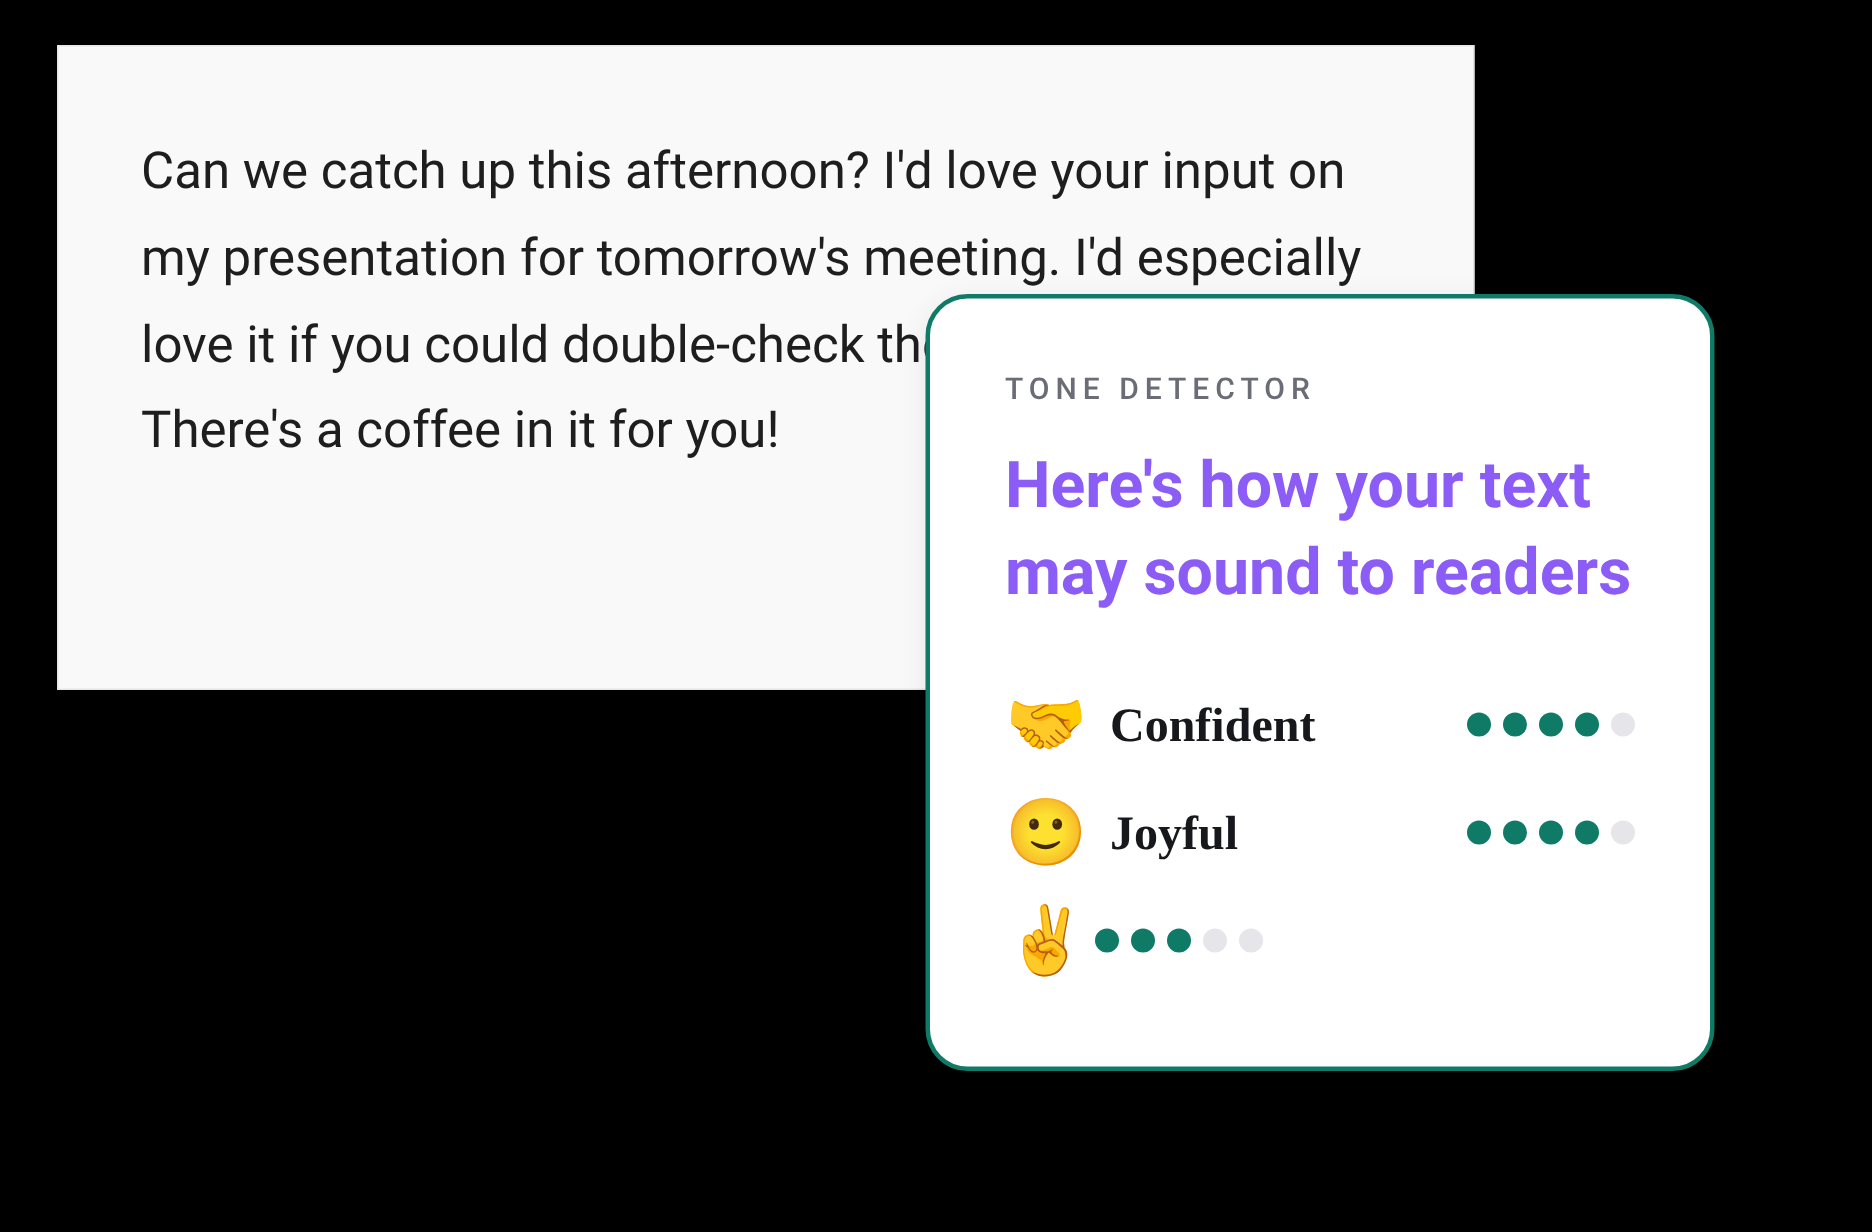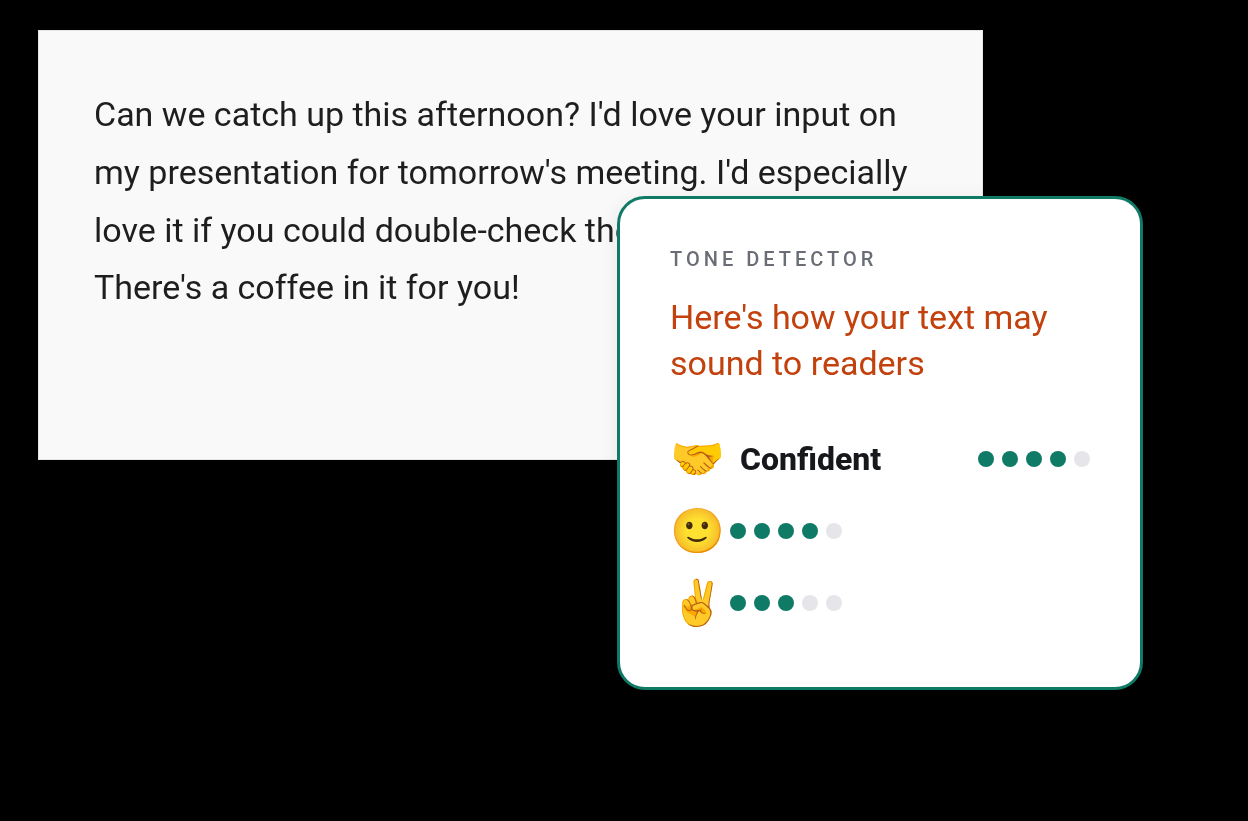--- a/index.html
+++ b/index.html
@@ -40,42 +40,43 @@
       margin-left: 20px;
     }
     .detector-overline {
       font-size: 20px;
       letter-spacing: 4px;
       color: #6b6d76;
       font-weight: 500;
       margin-bottom: 24px;
     }
     .detector-heading {
-      font-size: 34px;
-      font-weight: 400;
-      color: #c2410c;
+      font-size: 43px;
+      font-weight: 700;
+      color: #8b5cf6;
       line-height: 1.35;
       margin-bottom: 36px;
     }
     .tone-row {
       display: flex;
       align-items: center;
       padding: 14px 0;
     }
     .tone-emoji {
       width: 60px;
       font-size: 44px;
       line-height: 1;
     }
     .tone-label {
       flex: 1;
       font-size: 32px;
       font-weight: 800;
       color: #17181c;
       padding-left: 10px;
+      font-family: Liberation Serif, serif;
     }
     .tone-dots {
       display: flex;
       gap: 8px;
       align-items: center;
     }
     .dot {
       width: 16px;
       height: 16px;
       border-radius: 50%;
@@ -103,20 +104,21 @@
         <span class="dot filled"></span>
         <span class="dot filled"></span>
         <span class="dot filled"></span>
         <span class="dot filled"></span>
         <span class="dot"></span>
       </span>
   </div>
 
   <div class="tone-row">
     <span class="tone-emoji">🙂</span>
+    <span class="tone-label">Joyful</span>
     <span class="tone-dots">
         <span class="dot filled"></span>
         <span class="dot filled"></span>
         <span class="dot filled"></span>
         <span class="dot filled"></span>
         <span class="dot"></span>
       </span>
   </div>
 
   <div class="tone-row">

